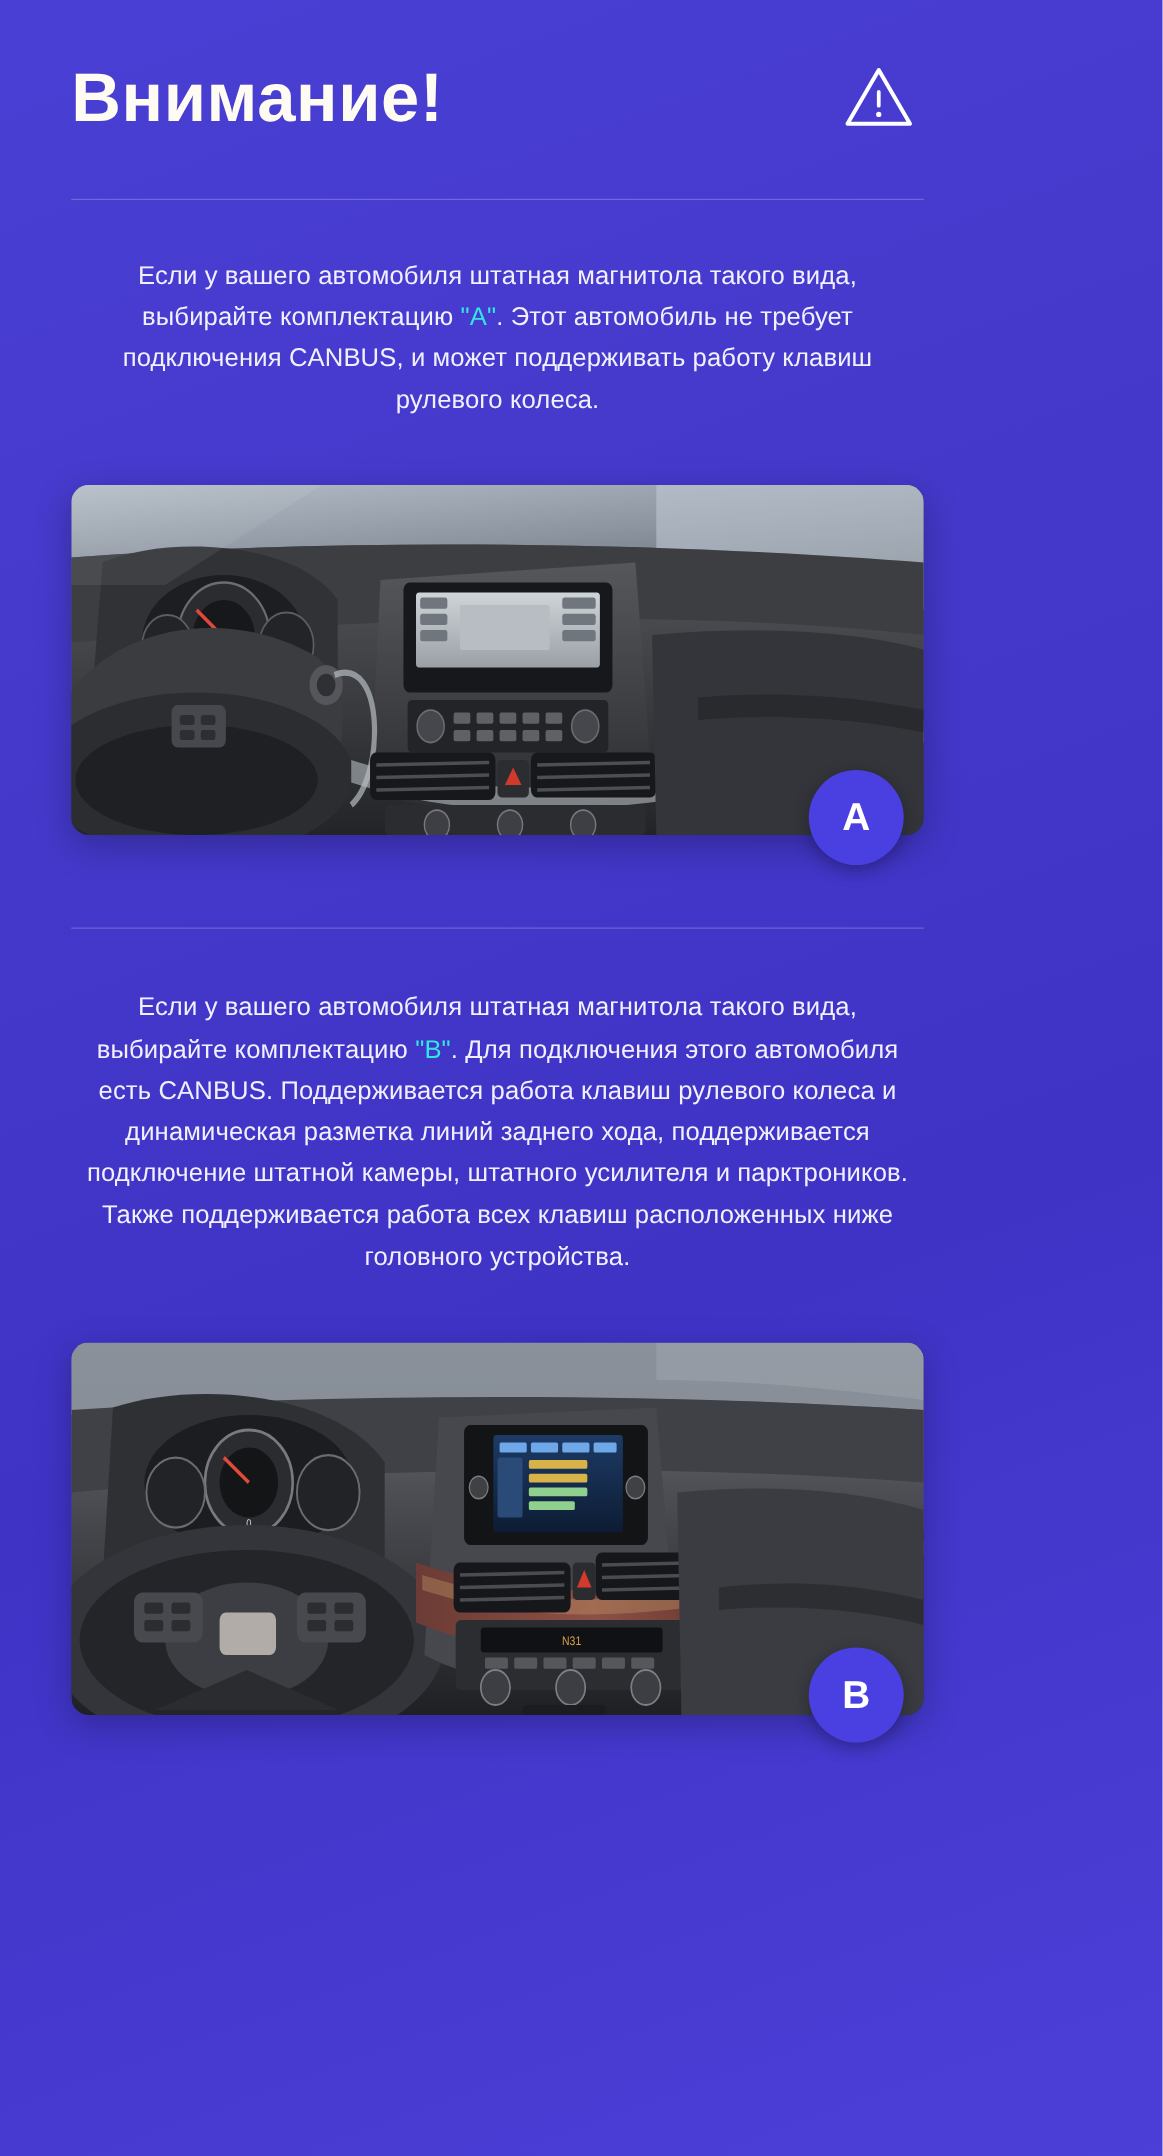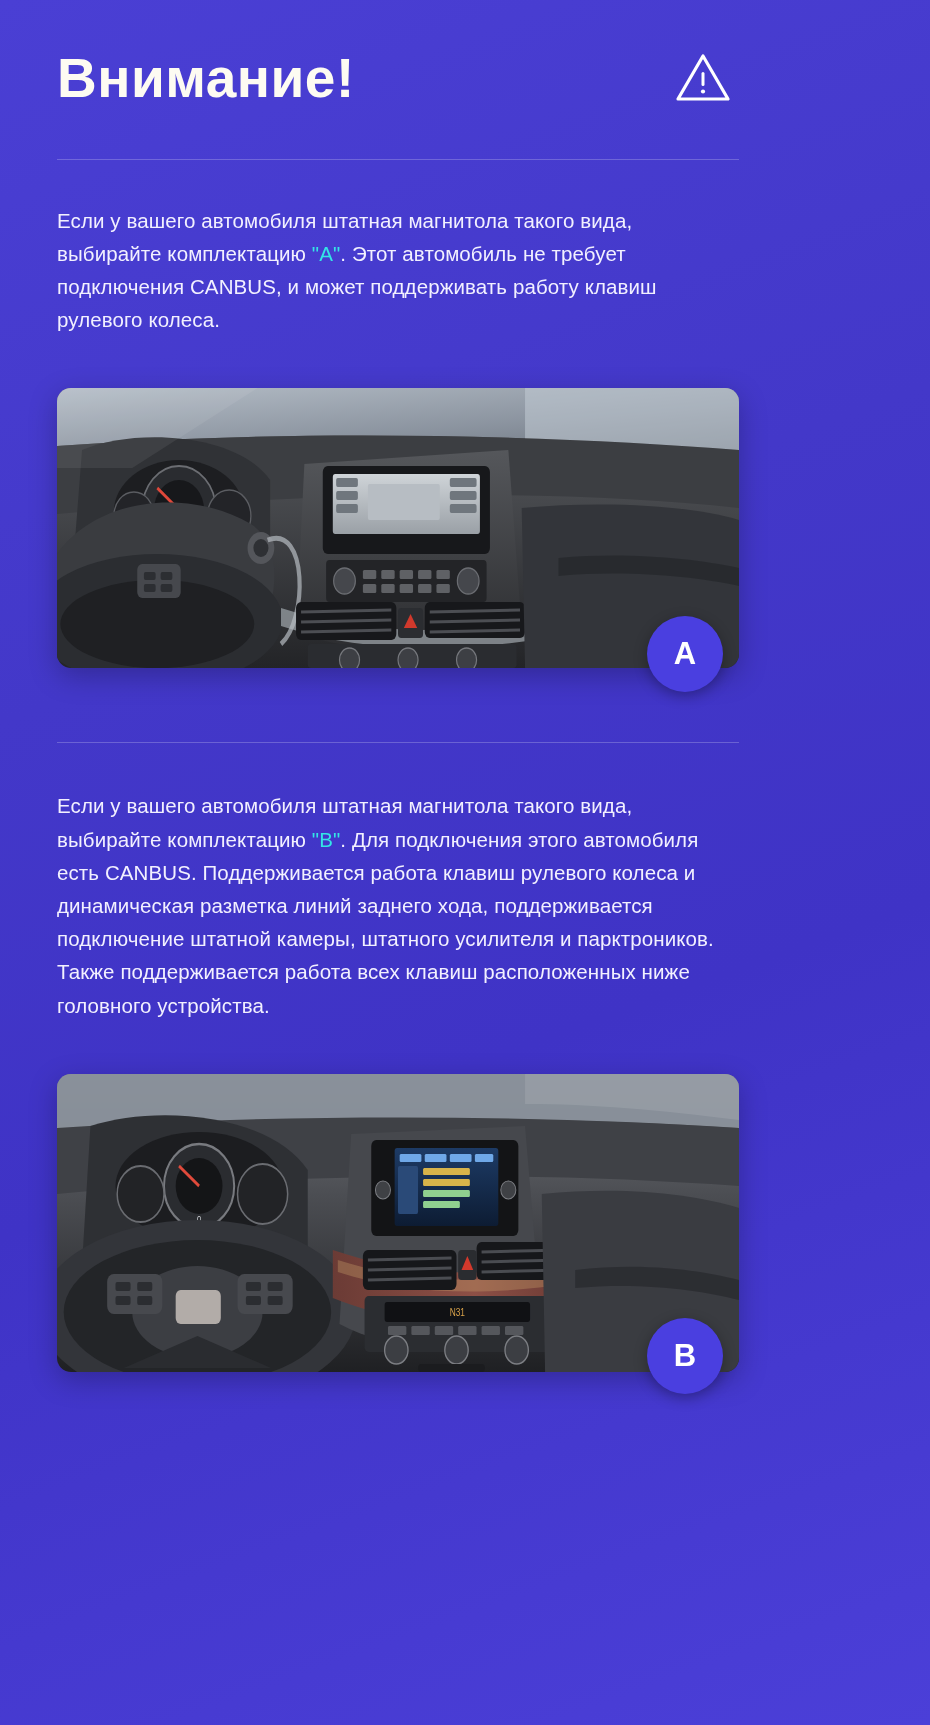--- a/index.html
+++ b/index.html
@@ -56,20 +56,21 @@
     margin-top: 50px;
   }
 
   
   .para {
     font-size: 20.5px;
     line-height: 1.62;
     color: #f2f0ff;
     letter-spacing: 0.1px;
     font-weight: 400;
+    text-align: center;
   }
 
   .para.first { margin-top: 44px; }
 
   .label-a { color: #33e6e6; font-weight: 500; }
   .label-b { color: #33e6e6; font-weight: 500; }
 
   
   .photo-wrap {
     position: relative;

